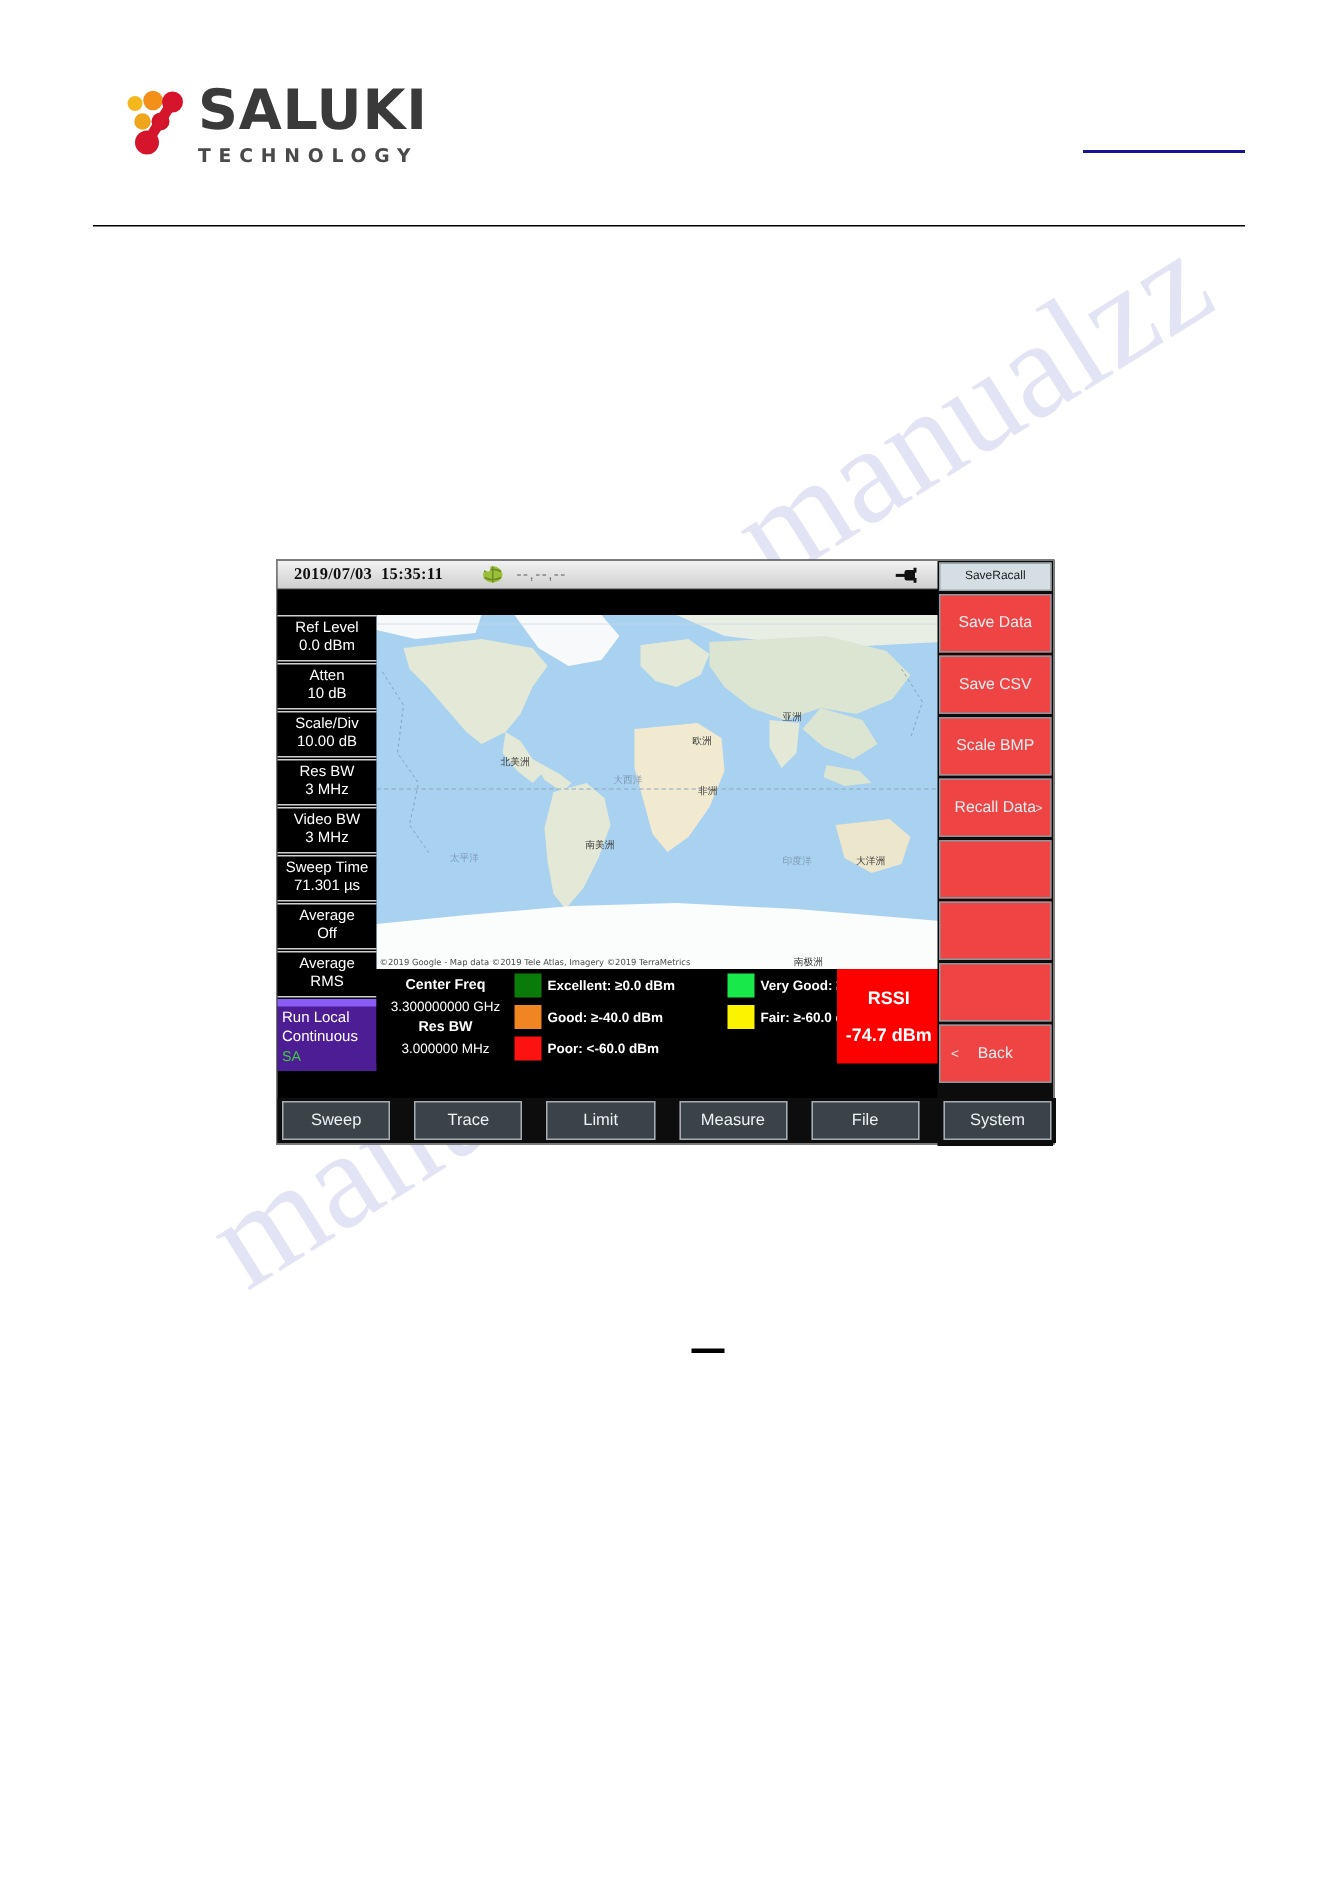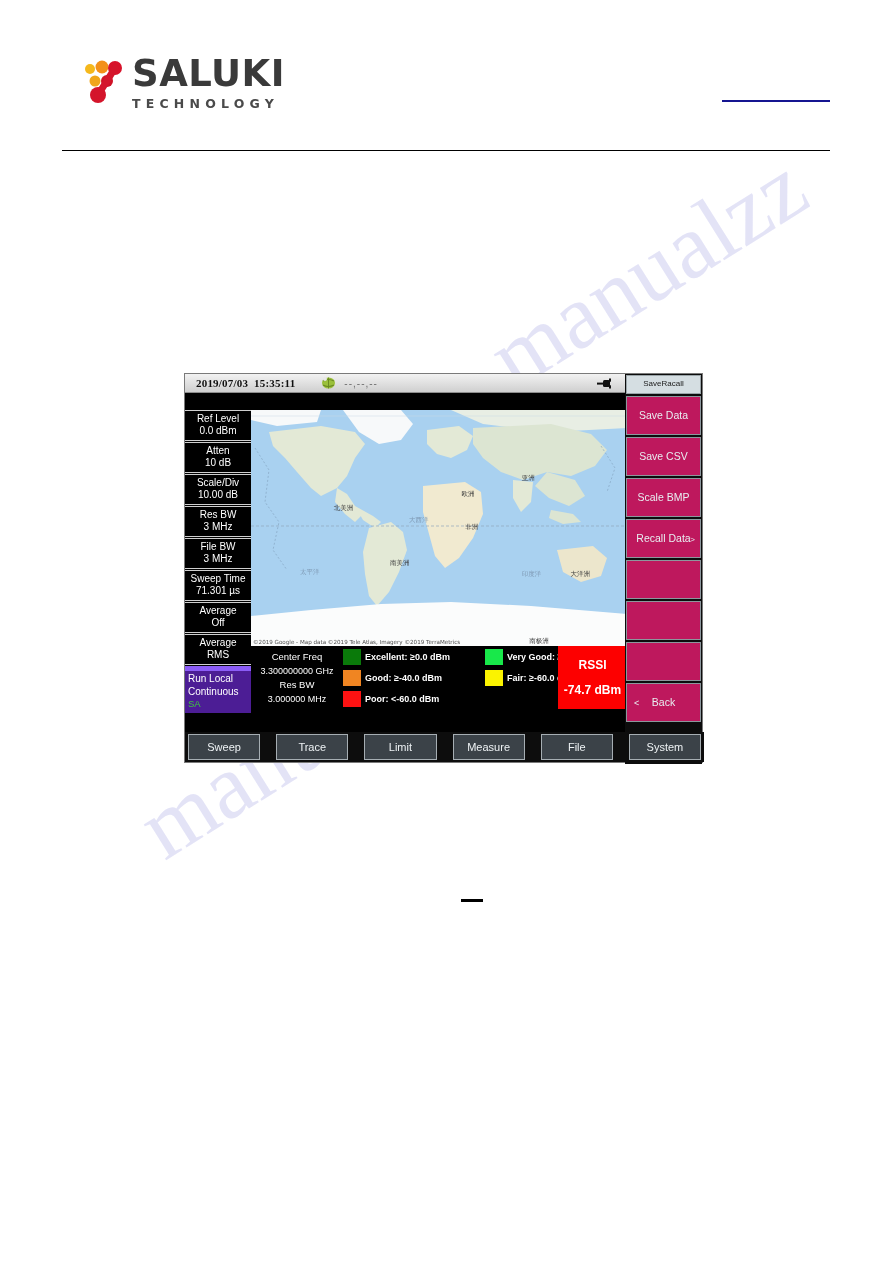--- a/index.html
+++ b/index.html
@@ -108,21 +108,21 @@
     font-family: "DejaVu Sans", sans-serif;
   }
 
   
   .legendband {
     position: absolute; left: 66px; top: 272px;
     width: 376px; height: 63px;
     background: #000; display: flex;
   }
   .freqbox { width: 92px; text-align: center; padding-top: 4px; }
-  .freqbox .fl { font-size: 9.5px; font-weight: 400; color: #fff; display: block; line-height: 14px; }
+  .freqbox .fl { font-size: 9.5px; font-weight: 700; color: #fff; display: block; line-height: 14px; }
   .freqbox .fv { font-size: 9px; color: #fff; display: block; line-height: 14px; }
   .legend-grid {
     flex: 1; display: grid;
     grid-template-columns: 1fr 1fr; grid-auto-rows: 21px;
     align-items: center;
   }
   .legend-item { display: flex; align-items: center; height: 21px; }
   .sw { width: 18px; height: 16px; margin-right: 4px; flex: none; }
   .legend-item span { font-size: 9px; font-weight: 700; color: #fff; white-space: nowrap; }
   .rssibox {
@@ -139,21 +139,21 @@
     position: absolute; right: 0; top: 0; width: 77px; height: 390px;
     background: #0c0c0c; padding: 1px;
   }
   .sk-header {
     height: 19px; background: #d5dee2; color: #1b1b1b;
     display: flex; flex-direction: row; align-items: center; justify-content: center;
     font-size: 8px; line-height: 8.5px; font-weight: 400; margin-bottom: 2px;
     border: 1px solid #9aa4a8;
   }
   .softkey {
-    height: 39px; background: #be185d;
+    height: 39px; background: #ef4444;
     border: 1px solid #8d979d;
     color: #e8eef1; font-size: 10.5px;
     display: flex; align-items: center; justify-content: center;
     margin-bottom: 2px; position: relative; text-align: center;
     line-height: 13px;
   }
   .softkey .arrow-r { position: absolute; right: 5px; top: 50%; transform: translateY(-50%); font-size: 8px; }
   .softkey .arrow-l { position: absolute; left: 7px; top: 50%; transform: translateY(-50%); font-size: 9px; }
   .softkey.empty { color: transparent; }
 
@@ -240,21 +240,21 @@
     </div>
     <div class="param">
       <span class="pl">Scale/Div</span>
       <span class="pv">10.00 dB</span>
     </div>
     <div class="param">
       <span class="pl">Res BW</span>
       <span class="pv">3 MHz</span>
     </div>
     <div class="param">
-      <span class="pl">File BW</span>
+      <span class="pl">Video BW</span>
       <span class="pv">3 MHz</span>
     </div>
     <div class="param">
       <span class="pl">Sweep Time</span>
       <span class="pv">71.301 µs</span>
     </div>
     <div class="param">
       <span class="pl">Average</span>
       <span class="pv">Off</span>
     </div>

